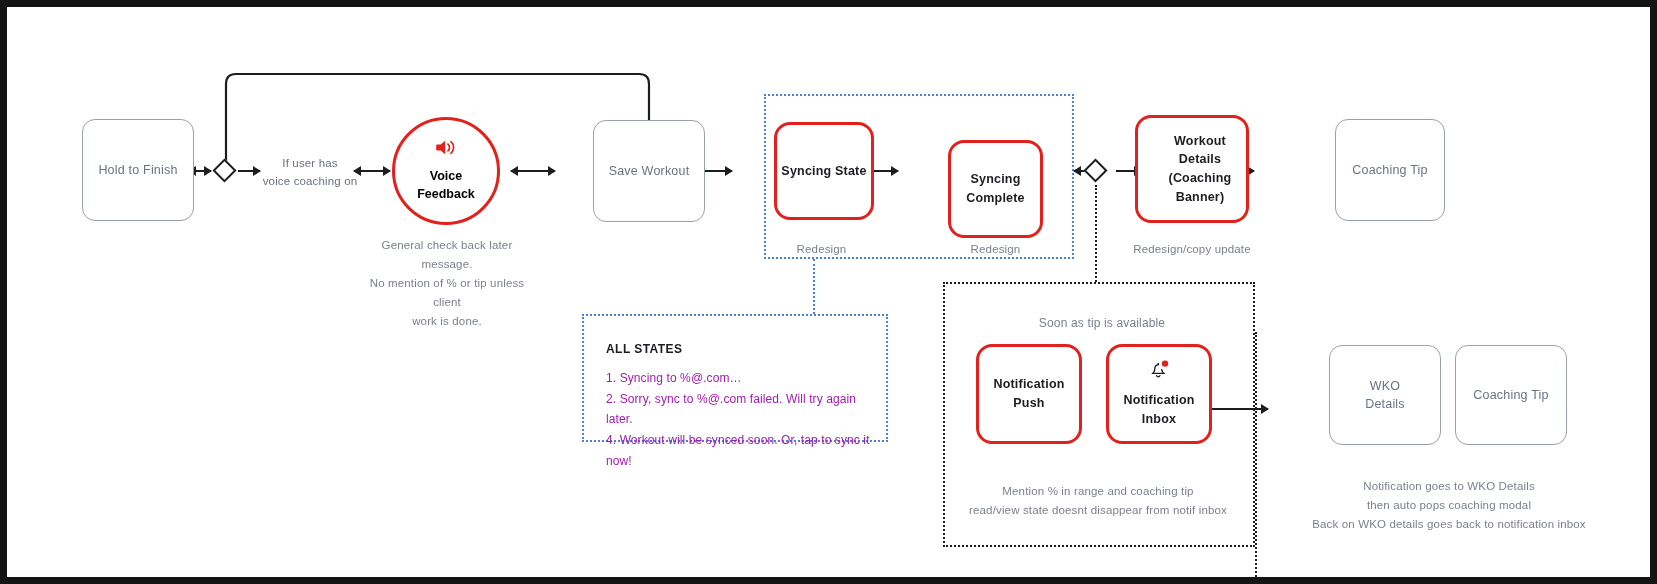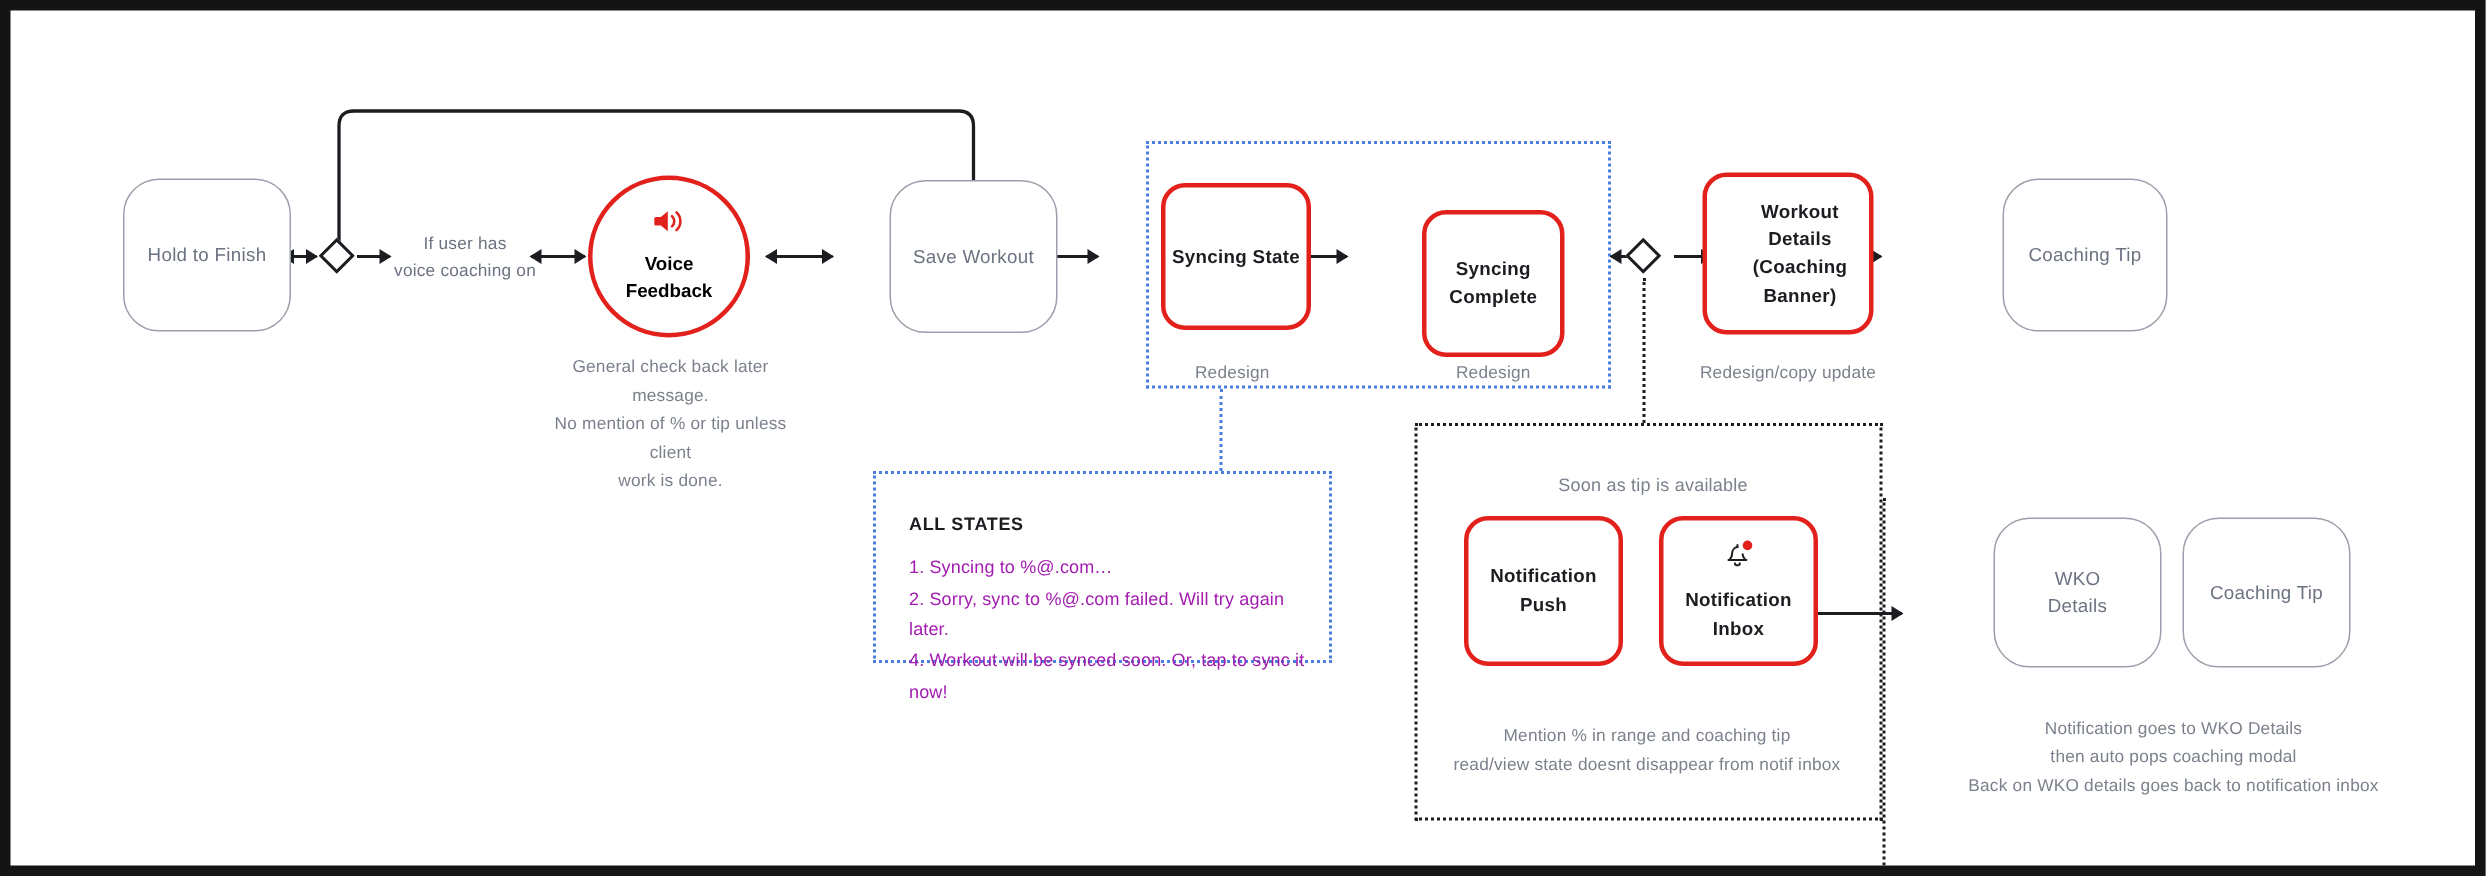--- a/index.html
+++ b/index.html
@@ -22,21 +22,21 @@
     display: flex;
     align-items: center;
     justify-content: center;
     flex-direction: column;
     text-align: center;
     background: #ffffff;
     z-index: 5;
   }
   .node-grey {
     border: 1.6px solid #9aa0ab;
-    border-radius: 24px;
+    border-radius: 13px;
     color: #6b7280;
     font-size: 12.5px;
     letter-spacing: .2px;
     line-height: 1.45;
   }
   .node-red {
     border: 3px solid #e2211c;
     border-radius: 16px;
     color: #1b1d21;
     font-size: 12.5px;

